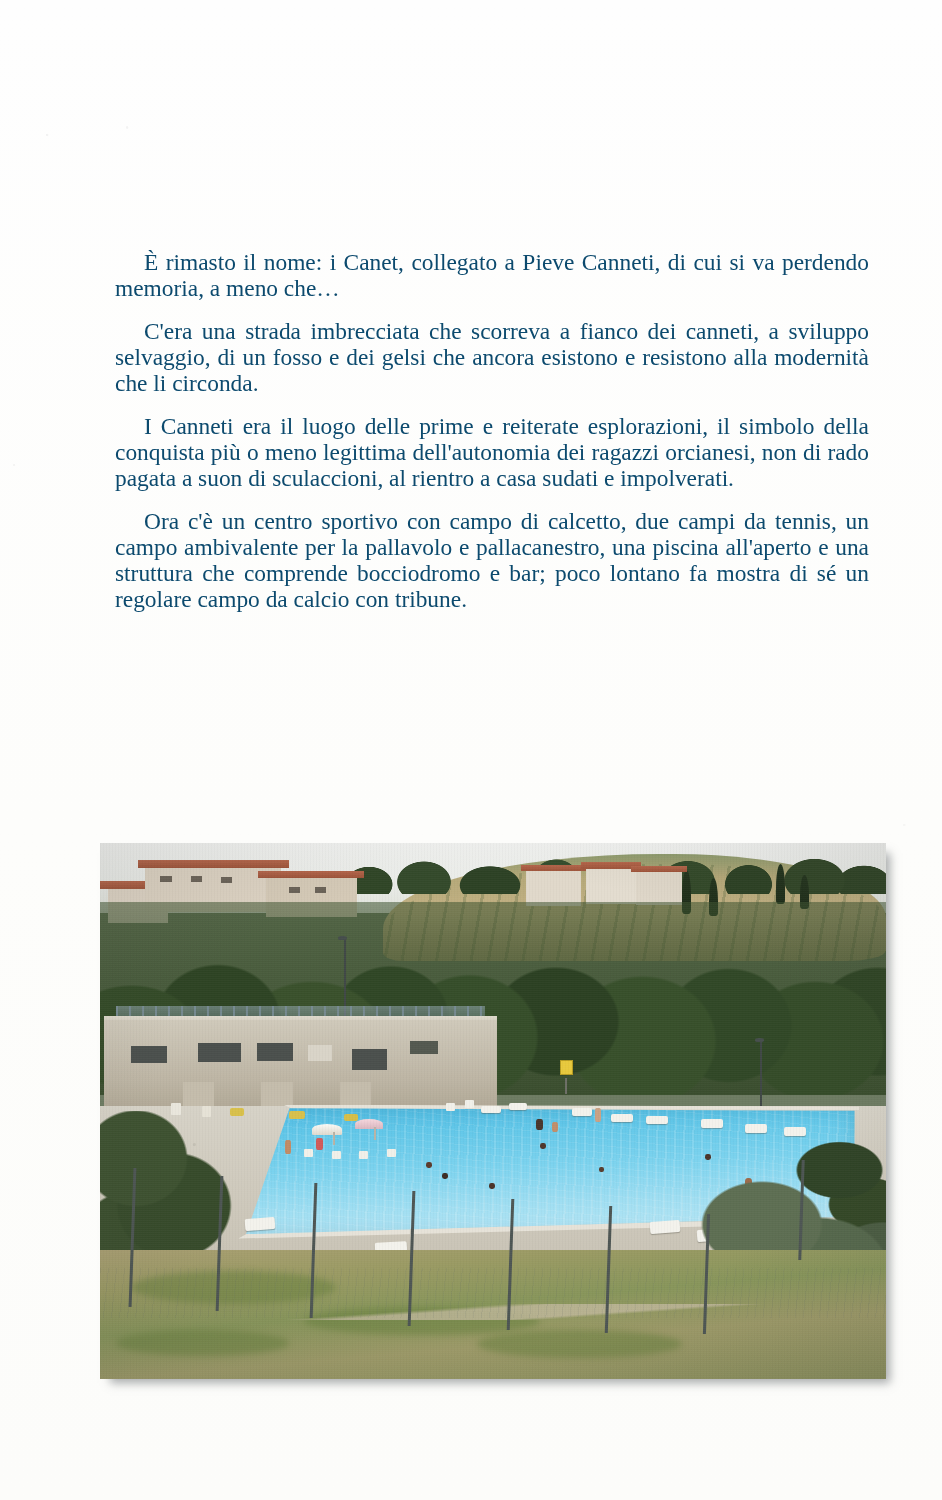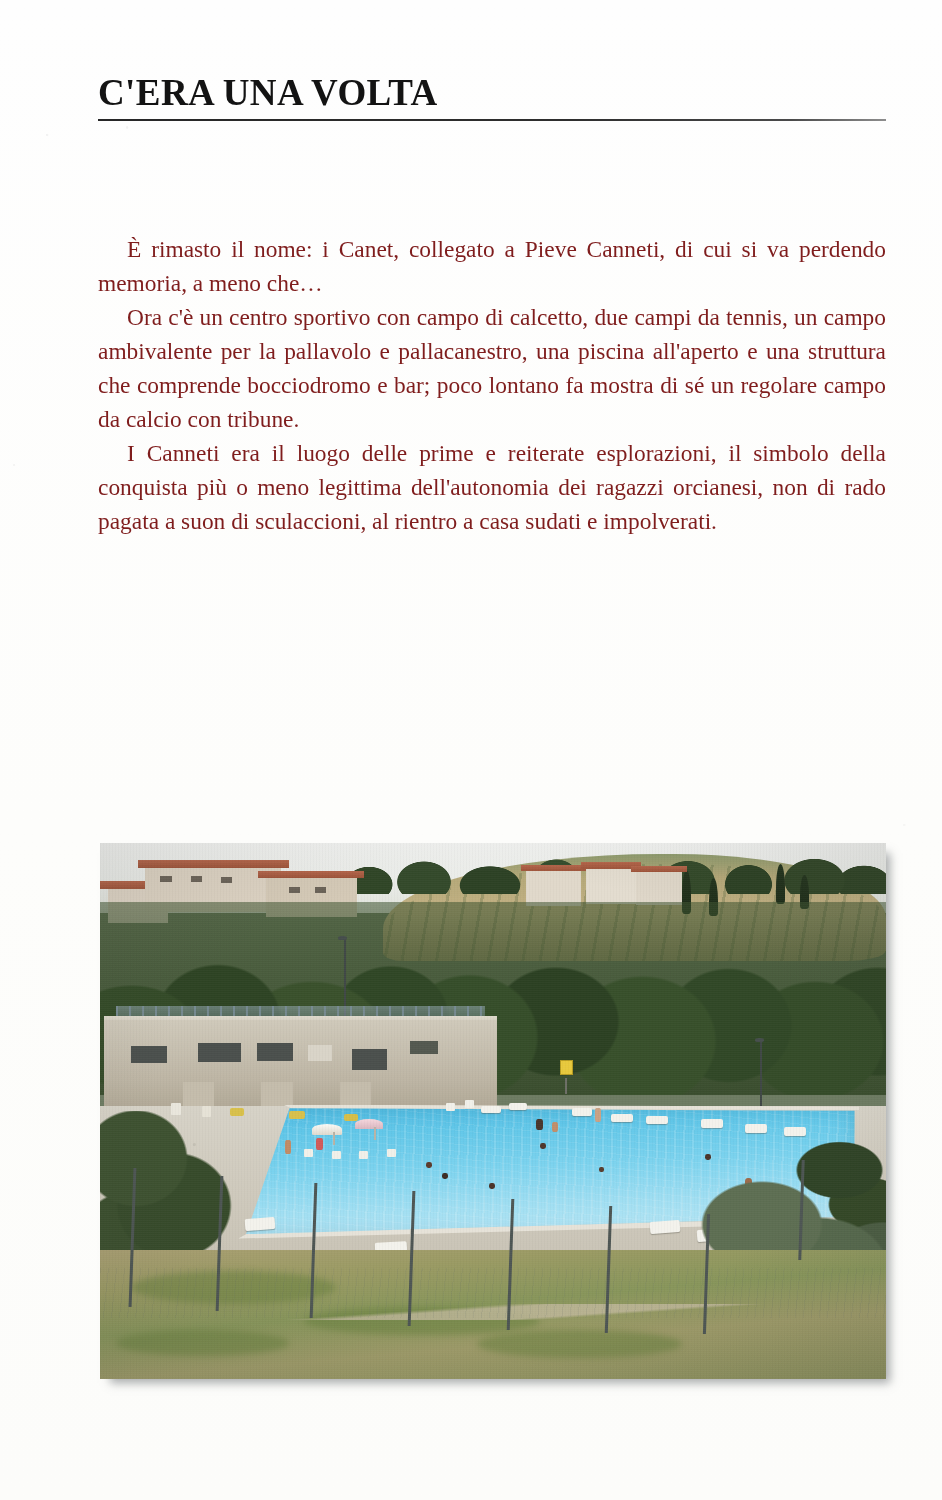--- a/index.html
+++ b/index.html
@@ -54,27 +54,27 @@
   }
 
   
   .body-text {
     position: absolute;
     left: 98px;
     top: 232px;
     width: 788px;
   }
   .para {
-    margin: 0;
+    margin: 17px;
     text-indent: 29px;
     font-size: 23.4px;
-    line-height: 34px;
+    line-height: 26px;
     text-align: justify;
     text-justify: inter-word;
-    color: #7f1d1d;
+    color: #0c4a6e;
     hyphens: manual;
   }
 
   
   .photo-frame {
     position: absolute;
     left: 100px;
     top: 843px;
     width: 786px;
     height: 536px;
@@ -314,29 +314,26 @@
       repeating-linear-gradient(90deg, rgba(0,0,0,.02) 0 1px, transparent 1px 3px);
     pointer-events: none;
   }
 </style>
 </head>
 <body>
 
 <div class="page">
   <div class="paper-grain"></div>
 
-  <div class="title-block">
-    <h1 class="doc-title">C'ERA UNA VOLTA</h1>
-    <div class="title-rule"></div>
-  </div>
 
   <div class="body-text">
     <p class="para">È rimasto il nome: i Canet, collegato a Pieve Canneti, di cui si va perdendo memoria, a meno che…</p>
+    <p class="para">C'era una strada imbrecciata che scorreva a fianco dei canneti, a sviluppo selvaggio, di un fosso e dei gelsi che ancora esistono e resistono alla modernità che li circonda.</p>
+    <p class="para">I Canneti era il luogo delle prime e reiterate esplorazioni, il simbolo della conquista più o meno legittima dell'autonomia dei ragazzi orcianesi, non di rado pagata a suon di sculaccioni, al rientro a casa sudati e impolverati.</p>
     <p class="para">Ora c'è un centro sportivo con campo di calcetto, due campi da tennis, un campo ambivalente per la pallavolo e pallacanestro, una piscina all'aperto e una struttura che comprende bocciodromo e bar; poco lontano fa mostra di sé un regolare campo da calcio con tribune.</p>
-    <p class="para">I Canneti era il luogo delle prime e reiterate esplorazioni, il simbolo della conquista più o meno legittima dell'autonomia dei ragazzi orcianesi, non di rado pagata a suon di sculaccioni, al rientro a casa sudati e impolverati.</p>
   </div>
 
   <figure class="photo-frame" style="margin:0;">
     <div class="photo">
 
       <div class="layer sky"></div>
       <div class="layer hill-grove"></div>
       <div class="layer grove-rows"></div>
       <div class="layer treeline-top"></div>
 

